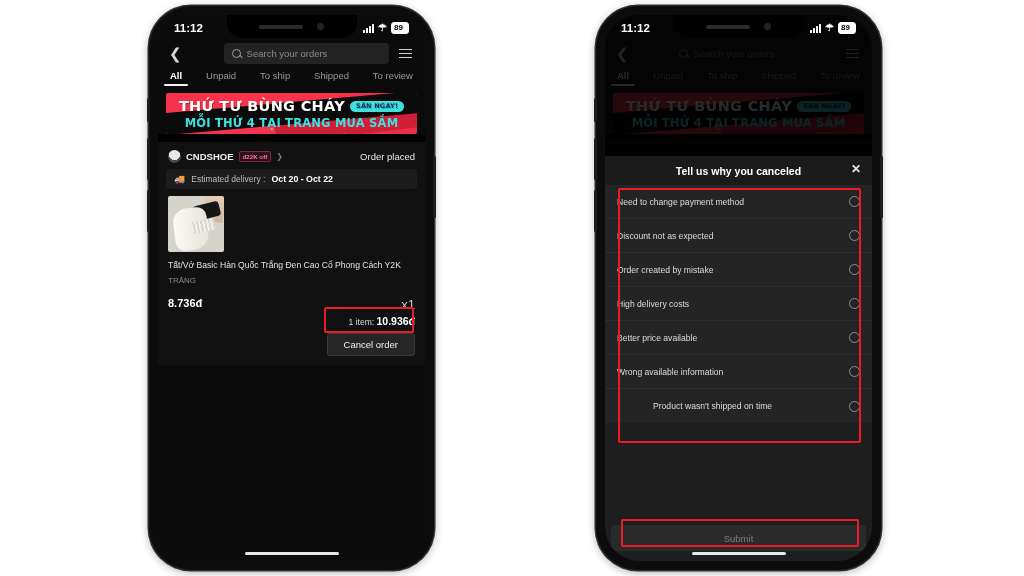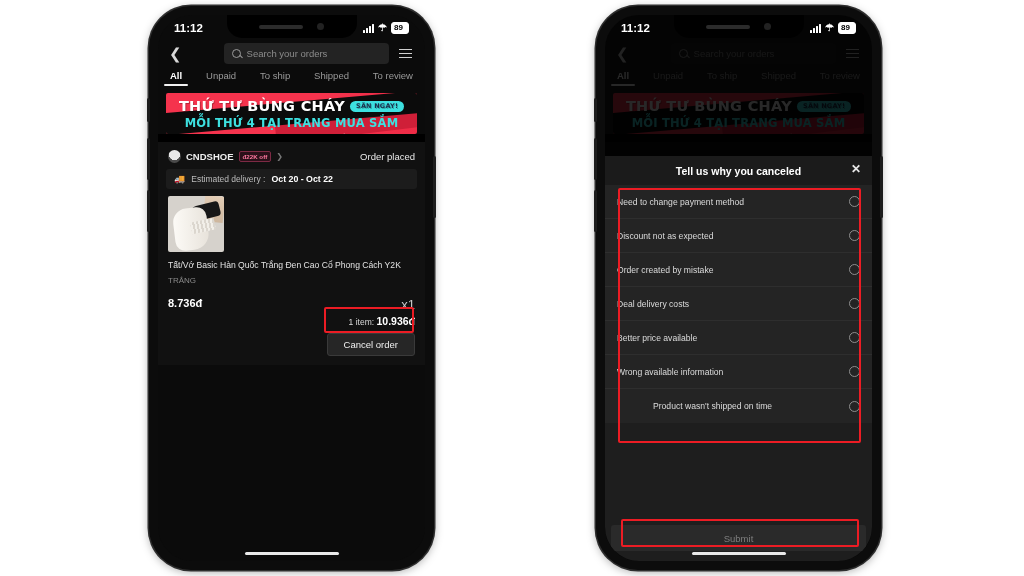--- a/index.html
+++ b/index.html
@@ -411,21 +411,21 @@
           </div>
           <div class="opt">
             <span class="opt-label">Discount not as expected</span>
             <span class="radio"></span>
           </div>
           <div class="opt">
             <span class="opt-label">Order created by mistake</span>
             <span class="radio"></span>
           </div>
           <div class="opt">
-            <span class="opt-label">Deal delivery costs</span>
+            <span class="opt-label">High delivery costs</span>
             <span class="radio"></span>
           </div>
           <div class="opt">
             <span class="opt-label">Better price available</span>
             <span class="radio"></span>
           </div>
           <div class="opt">
             <span class="opt-label">Wrong available information</span>
             <span class="radio"></span>
           </div>

